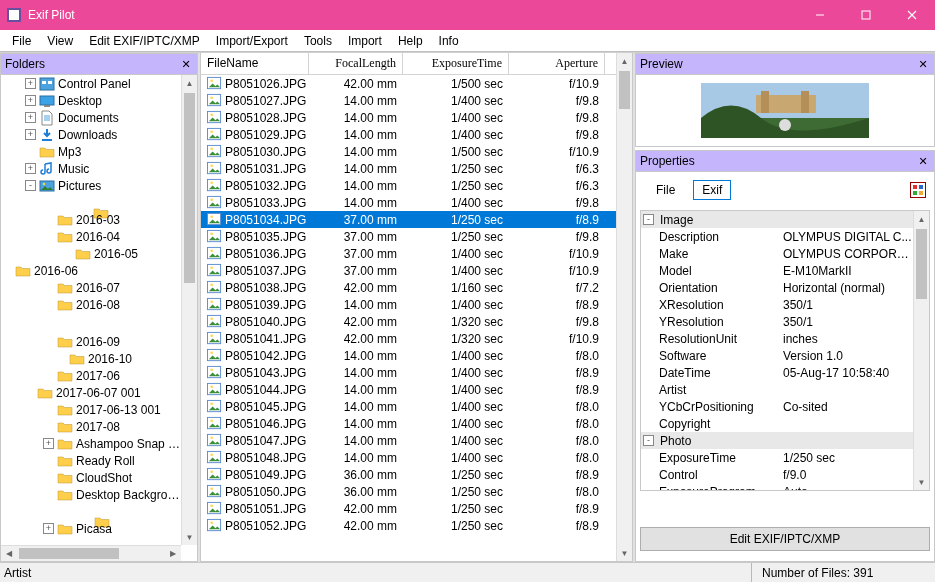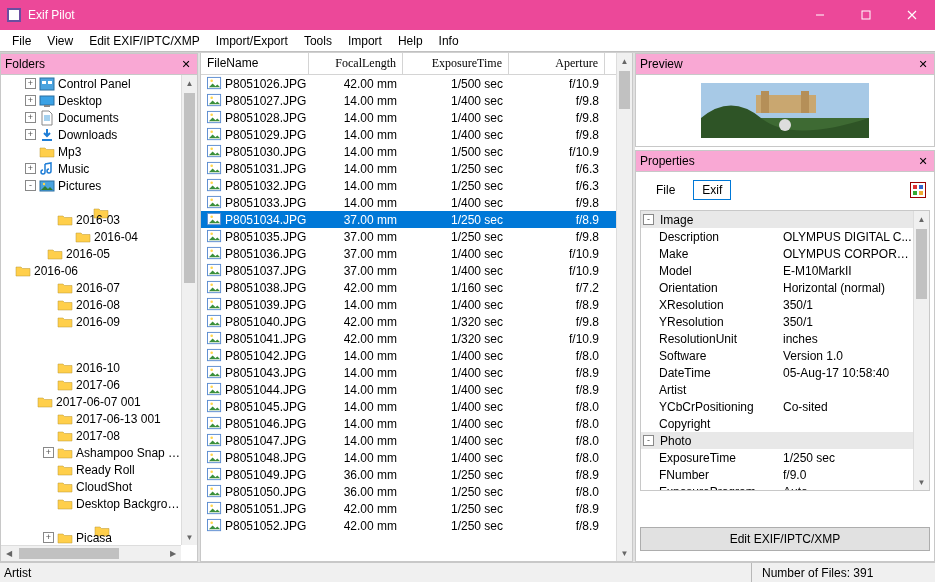--- a/index.html
+++ b/index.html
@@ -9,21 +9,21 @@
 .titlebar .appicon { width: 16px; height: 16px; margin-right: 6px; }
 .titlebar .title { flex: 1; }
 .titlebar .winbtn { width: 46px; height: 30px; display: flex; align-items: center; justify-content: center; color: #fff; }
 
 .menubar { height: 22px; background: #fff; border-bottom: 1px solid #c0c0c0; display: flex; align-items: center; padding-left: 4px; }
 .menubar .mitem { padding: 3px 8px; cursor: default; }
 
 .workspace { position: absolute; top: 52px; bottom: 20px; left: 0; right: 0; display: flex; border-top: 1px solid #d0d0d0; }
 
 .pane { display: flex; flex-direction: column; border-right: 2px solid #e1e1e1; min-width: 0; }
-.pane-header { height: 22px; background: #f9a8d4; border: 1px solid #c8c8c8; display: flex; align-items: center; padding: 0 4px; font-weight: 400; }
+.pane-header { height: 22px; background: #c4b5fd; border: 1px solid #c8c8c8; display: flex; align-items: center; padding: 0 4px; font-weight: 400; }
 .pane-header .spacer { flex: 1; }
 .pane-close { font-family: Arial; font-size: 11px; width: 14px; height: 14px; text-align: center; line-height: 13px; border: 1px solid transparent; }
 
 
 .folders { width: 200px; }
 .tree { flex: 1; overflow: hidden; position: relative; border: 1px solid #c8c8c8; border-top: none; }
 .tree-inner { position: absolute; inset: 0 16px 16px 0; overflow: hidden; }
 .tree-row { height: 17px; display: flex; align-items: center; white-space: nowrap; }
 .tree-toggle { width: 11px; height: 11px; border: 1px solid #888; margin: 0 2px 0 0; font-size: 9px; line-height: 9px; text-align: center; background: #fff; color: #555; flex-shrink: 0; }
 .tree-toggle.empty { border: none; }
@@ -232,32 +232,32 @@
             </svg>
             <span class="tree-label">2016-02</span>
           </div>
           <div class="tree-row" style="padding-left: 42px;">
             <div class="tree-toggle empty"></div>
             <svg class="tree-icon" viewBox="0 0 16 16">
               <use href="#ic-folder"></use>
             </svg>
             <span class="tree-label">2016-03</span>
           </div>
+          <div class="tree-row" style="padding-left: 42px;">
+            <div class="tree-toggle empty"></div>
+            <svg class="tree-icon" viewBox="0 0 16 16">
+              <use href="#ic-folder"></use>
+            </svg>
+            <span class="tree-label">2016-04</span>
+          </div>
           <div class="tree-row" style="padding-left: 60px;">
             <div class="tree-toggle empty"></div>
             <svg class="tree-icon" viewBox="0 0 16 16">
               <use href="#ic-folder"></use>
             </svg>
-            <span class="tree-label">2016-04</span>
-          </div>
-          <div class="tree-row" style="padding-left: 32px;">
-            <div class="tree-toggle empty"></div>
-            <svg class="tree-icon" viewBox="0 0 16 16">
-              <use href="#ic-folder"></use>
-            </svg>
             <span class="tree-label">2016-05</span>
           </div>
           <div class="tree-row" style="">
             <div class="tree-toggle empty"></div>
             <svg class="tree-icon" viewBox="0 0 16 16">
               <use href="#ic-folder"></use>
             </svg>
             <span class="tree-label">2016-06</span>
           </div>
           <div class="tree-row" style="padding-left: 42px;">
@@ -267,28 +267,28 @@
             </svg>
             <span class="tree-label">2016-07</span>
           </div>
           <div class="tree-row" style="padding-left: 42px;">
             <div class="tree-toggle empty"></div>
             <svg class="tree-icon" viewBox="0 0 16 16">
               <use href="#ic-folder"></use>
             </svg>
             <span class="tree-label">2016-08</span>
           </div>
-          <div class="tree-row" style="padding-left: 42px;">
+          <div class="tree-row" style="padding-left: 42px; margin-top: 20px;">
             <div class="tree-toggle empty"></div>
             <svg class="tree-icon" viewBox="0 0 16 16">
               <use href="#ic-folder"></use>
             </svg>
             <span class="tree-label">2016-09</span>
           </div>
-          <div class="tree-row" style="padding-left: 42px; margin-top: 29px;">
+          <div class="tree-row" style="padding-left: 54px;">
             <div class="tree-toggle empty"></div>
             <svg class="tree-icon" viewBox="0 0 16 16">
               <use href="#ic-folder"></use>
             </svg>
             <span class="tree-label">2016-10</span>
           </div>
           <div class="tree-row" style="padding-left: 42px;">
             <div class="tree-toggle empty"></div>
             <svg class="tree-icon" viewBox="0 0 16 16">
               <use href="#ic-folder"></use>
@@ -783,21 +783,21 @@
               <div class="pg-row group">
                 <div class="exp">-</div>
                 <div class="key">Photo</div>
                 <div class="val"></div>
               </div>
               <div class="pg-row item">
                 <div class="key">ExposureTime</div>
                 <div class="val">1/250 sec</div>
               </div>
               <div class="pg-row item">
-                <div class="key">FNumber</div>
+                <div class="key">Control</div>
                 <div class="val">f/9.0</div>
               </div>
               <div class="pg-row item">
                 <div class="key">ExposureProgram</div>
                 <div class="val">Auto</div>
               </div>
             </div>
           <div class="props-scroll-v">
             <div class="arr" style="top:0">▲</div>
             <div class="thumb" style="top:18px; height:70px"></div>

